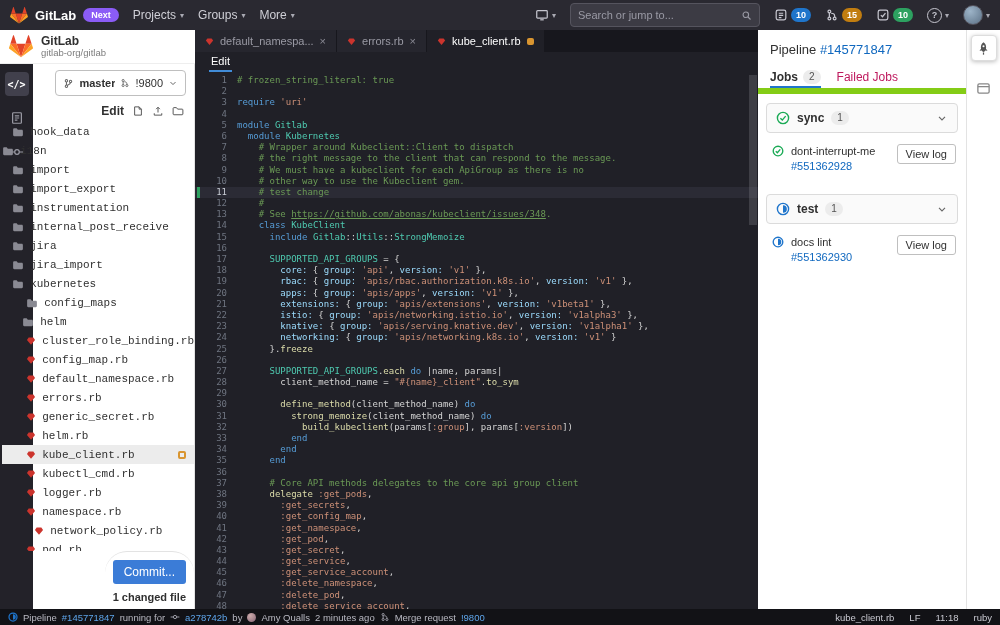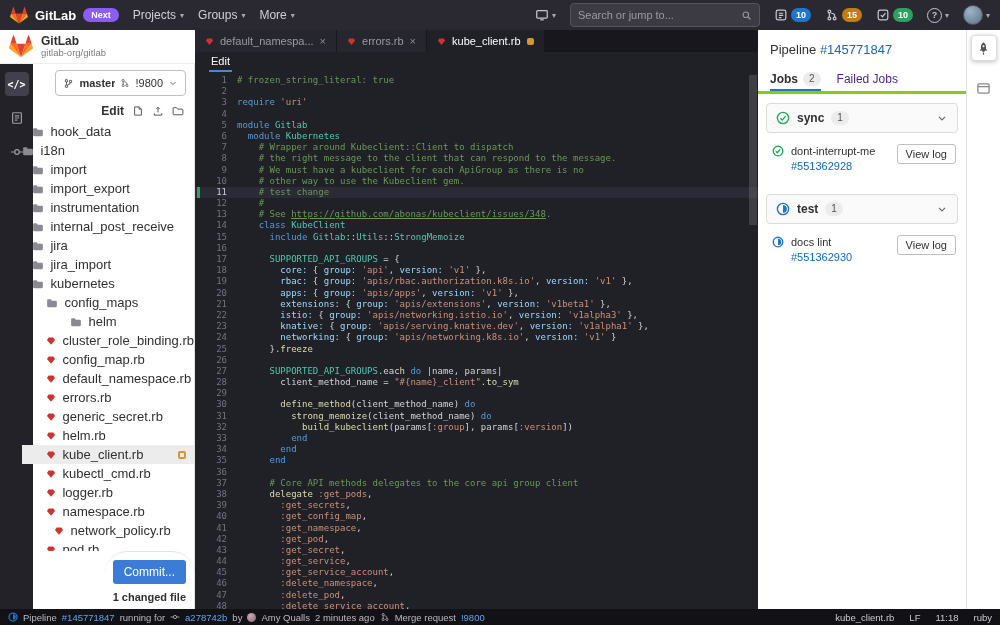--- a/index.html
+++ b/index.html
@@ -41,21 +41,21 @@
   .code-glyph { font-family:"DejaVu Sans Mono",monospace; font-size:10px; font-weight:bold; }
 
   .tree-panel { flex:1; display:flex; flex-direction:column; min-width:0; border-right:1px solid #e3e3e3;align-items:flex-end; }
   .branch-box { margin:6px 8px 4px; height:26px; flex:0 0 26px; border:1px solid #bfbfbf; border-radius:4px; display:flex; align-items:center; padding:0 7px; gap:5px; font-size:11px; color:#303030; cursor:pointer; }
   .branch-name { font-weight:bold; flex:1; white-space:nowrap; overflow:hidden; }
   .mr-ref { color:#303030; }
   .edit-row { height:22px; flex:0 0 22px; display:flex; align-items:center; padding:0 10px; gap:8px; }
   .edit-label { font-size:12px; font-weight:bold; color:#303030; flex:1; }
   .edit-ic { color:#666; cursor:pointer; display:flex; }
   .tree-scroll { flex:1; overflow:hidden; }
-  .tree-row { height:19px; display:flex; align-items:center; gap:6px; font-size:13px; color:#303030; cursor:pointer; white-space:nowrap; }
+  .tree-row { height:19px; display:flex; align-items:center; gap:6px; font-size:11px; color:#303030; cursor:pointer; white-space:nowrap;font-family:Liberation Mono, monospace; }
   .tree-row.selected { background:#ececec; }
   .tree-ic { display:flex; flex:0 0 auto; }
   .tree-label { overflow:hidden; text-overflow:ellipsis; }
   .mod-square { margin-left:auto; margin-right:8px; width:8px; height:8px; border:2px solid #d99530; border-radius:2px; flex:0 0 auto; }
   .commit-footer { border-top:1px solid #e3e3e3; padding:8px 8px 6px; flex:0 0 auto;border-radius:22px; }
   .commit-btn { width:100%; height:24px; background:#3b7cd7; color:#fff; font-size:12px; border:none; border-radius:3px; cursor:pointer; font-family:"Liberation Sans",sans-serif; }
   .changed-files { text-align:center; font-size:11px; font-weight:bold; color:#303030; margin-top:7px; }
 
   
   .editor-col { flex:1; display:flex; flex-direction:column; min-width:0; background:#202027; }
@@ -76,22 +76,22 @@
   .lt { padding-left:10px; }
   .tk-p{color:#d4d4d4} .tk-c{color:#6a9955} .tk-cl{color:#6a9955;text-decoration:underline}
   .tk-k{color:#569cd6} .tk-s{color:#ce9178} .tk-h{color:#9cdcfe} .tk-y{color:#ce9178}
   .tk-t{color:#4ec9b0} .tk-m{color:#dcdcaa}
   .scroll-thumb { position:absolute; right:1px; top:3px; width:8px; height:150px; background:rgba(150,150,160,.25); }
 
   
   .right-panel { width:208px; flex:0 0 208px; background:#fff; display:flex; flex-direction:column; }
   .rp-header { padding:12px 12px 9px; font-size:13px; color:#303030; }
   .rp-link { color:#1068bf; cursor:pointer; }
-  .rp-tabs { display:flex; gap:16px; padding:0 12px; border-bottom:3px solid #84cc16; height:28px; flex:0 0 28px; }
-  .rp-tab { font-size:12px; color:#4c1d95; display:flex; align-items:center; gap:5px; cursor:pointer; }
+  .rp-tabs { display:flex; gap:16px; padding:0 12px; border-bottom:6px solid #84cc16; height:28px; flex:0 0 28px; }
+  .rp-tab { font-size:12px; color:#be185d; display:flex; align-items:center; gap:5px; cursor:pointer; }
   .rp-tab.active { color:#303030; font-weight:bold; box-shadow:inset 0 -2px 0 #1f75cb; }
   .badge-pill { background:#ececec; border-radius:8px; padding:0 6px; font-size:10px; color:#525252; height:14px; line-height:14px; font-weight:normal; }
   .stage-card { margin:9px 8px 4px; border:1px solid #dbdbdb; border-radius:4px; background:#fafafa; height:30px; display:flex; align-items:center; gap:7px; padding:0 9px; cursor:pointer; }
   .stage-name { font-size:12px; font-weight:bold; color:#303030; }
   .stage-chevron { margin-left:auto; display:flex; }
   .job-row { display:flex; padding:7px 10px 10px 14px; gap:7px; align-items:flex-start; }
   .job-ic { flex:0 0 auto; margin-top:1px; display:flex; }
   .job-text { flex:1; font-size:11px; color:#303030; line-height:1.4; min-width:0; }
   .job-id { color:#1068bf; cursor:pointer; }
   .viewlog-btn { border:1px solid #bfbfbf; background:#fff; border-radius:3px; font-size:11px; color:#303030; padding:3px 8px; cursor:pointer; flex:0 0 auto; font-family:"Liberation Sans",sans-serif; }
@@ -341,21 +341,21 @@
                 <span class="tree-label">kubernetes</span>
               </div>
               <div class="tree-row" style="padding-left: 24px;">
                 <span class="tree-ic">
                   <svg width="12" height="12" viewBox="0 0 16 16">
                     <path fill="#8a8a93" d="M1.5 4.5c0-.8.7-1.5 1.5-1.5h3.2l1.6 2H13c.8 0 1.5.7 1.5 1.5V12c0 .8-.7 1.5-1.5 1.5H3c-.8 0-1.5-.7-1.5-1.5z"></path>
                   </svg>
                 </span>
                 <span class="tree-label">config_maps</span>
               </div>
-              <div class="tree-row" style="padding-left: 20px; margin-left: 28px;">
+              <div class="tree-row" style="padding-left: 20px;">
                 <span class="tree-ic">
                   <svg width="12" height="12" viewBox="0 0 16 16">
                     <path fill="#8a8a93" d="M1.5 4.5c0-.8.7-1.5 1.5-1.5h3.2l1.6 2H13c.8 0 1.5.7 1.5 1.5V12c0 .8-.7 1.5-1.5 1.5H3c-.8 0-1.5-.7-1.5-1.5z"></path>
                   </svg>
                 </span>
                 <span class="tree-label">helm</span>
               </div>
               <div class="tree-row" style="padding-left: 24px;">
                 <span class="tree-ic">
                   <svg width="10" height="10" viewBox="0 0 16 16">

